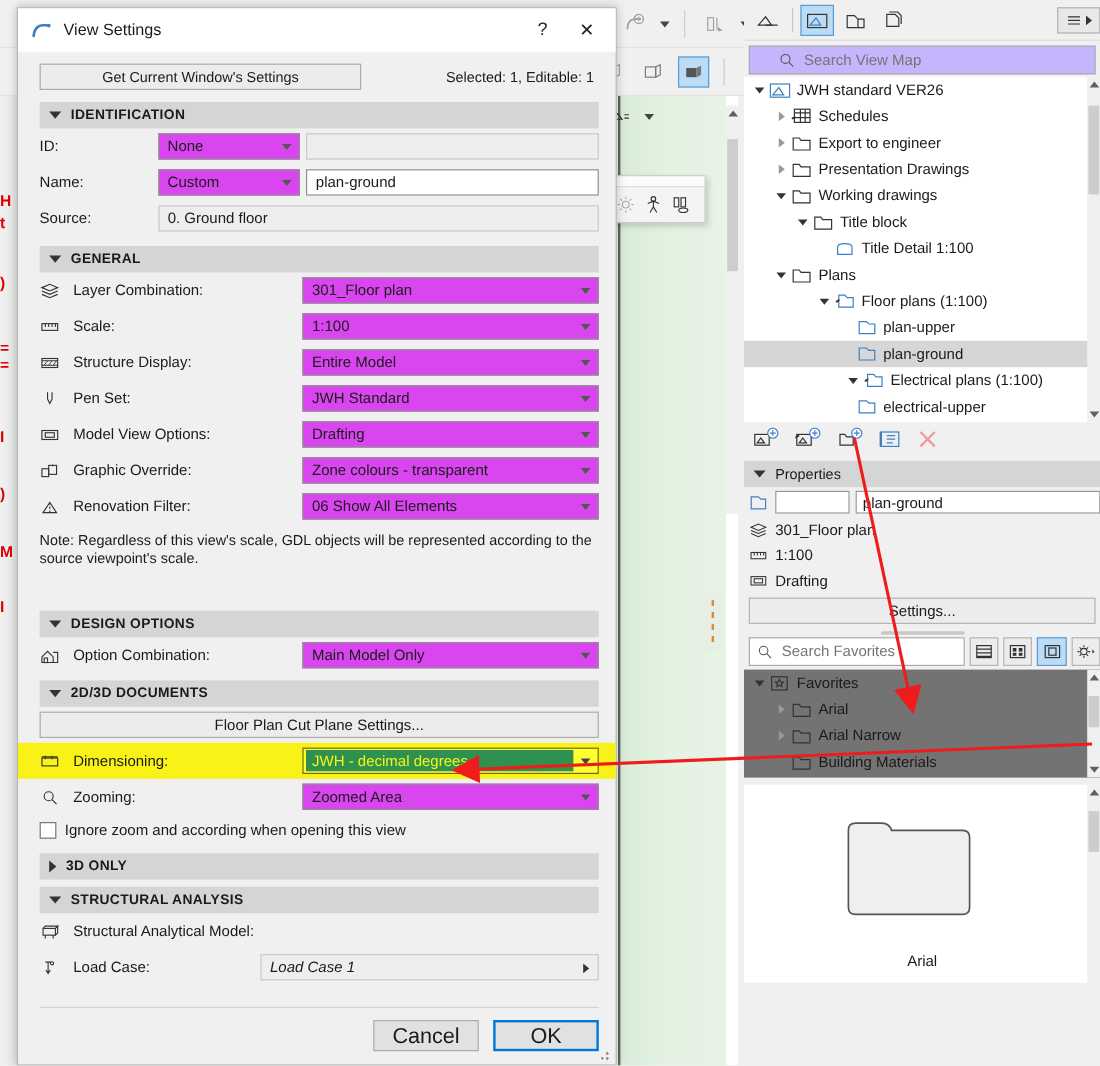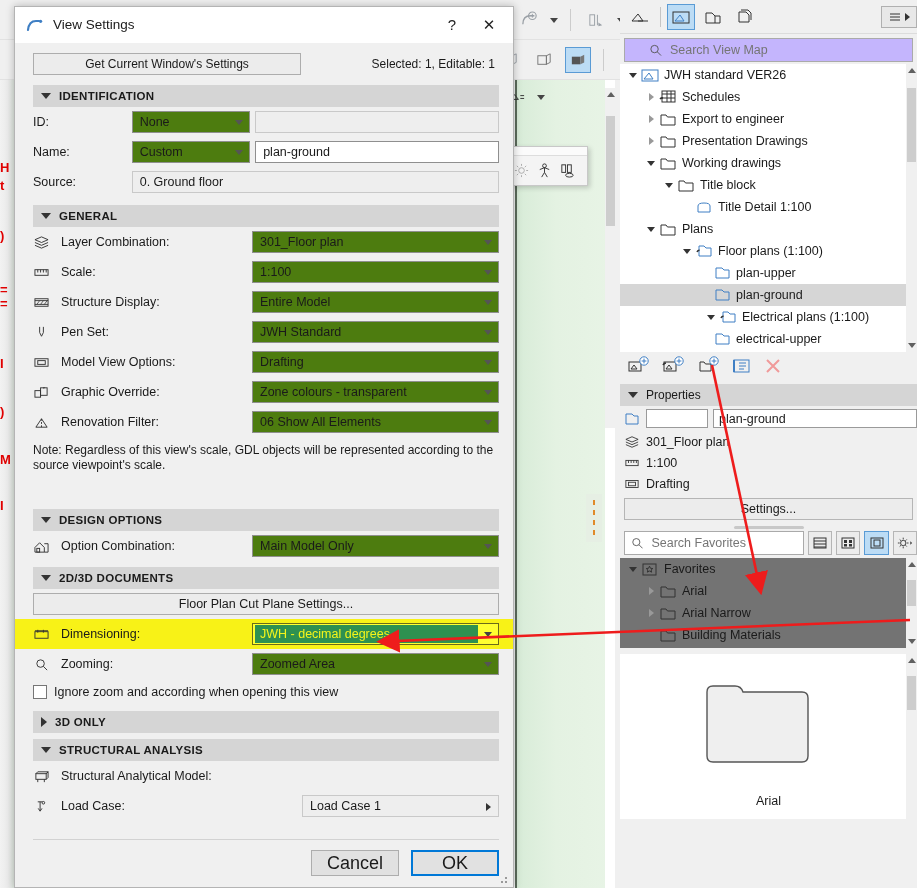--- a/index.html
+++ b/index.html
@@ -117,21 +117,21 @@
   .tri { width:0;height:0; margin-right:8px; }
   .tri.down { border-left:5px solid transparent;border-right:5px solid transparent;border-top:6px solid #333; }
   .tri.right { border-top:5px solid transparent;border-bottom:5px solid transparent;border-left:6px solid #333; }
 
   .row { display:flex; align-items:center; height:30px; padding:0 14px 0 18px; }
   .row .ico { width:22px; height:18px; margin-right:6px; display:flex; align-items:center; justify-content:flex-start;}
   .row .lbl { font-size:12.5px; color:#1a1a1a; }
   .row .ctl { margin-left:auto; }
 
   .combo {
-    height:22px; border:1px solid #8f8f8f; background:#4d7c0f;
+    height:22px; border:1px solid #8f8f8f; background:#d946ef;
     display:flex; align-items:center; padding:0 0 0 7px; font-size:12.5px; color:#1a1a1a;
     position:relative;
   }
   .combo .cv { flex:1; overflow:hidden; white-space:nowrap; }
   .combo .chev {
     width:20px; display:flex; align-items:center; justify-content:center;
   }
   .chevglyph { width:8px;height:5px; position:relative; }
   .chevglyph:before{
     content:""; position:absolute; left:0; top:0;
@@ -716,21 +716,21 @@
       </div>
 
       <div class="row">
         <span class="ico">
           <svg width="17" height="15" viewBox="0 0 18 16">
               <path d="M5 3h5M7.5 3v9M5.5 10l2 3 2-3" stroke="#333" fill="none"></path>
               <circle cx="11" cy="4" r="1.4" stroke="#333" fill="none"></circle>
             </svg>
         </span>
         <span class="lbl">Load Case:</span>
-        <span class="ctl flat-field" style="width:197px; position:relative;">
+        <span class="ctl flat-field" style="width:282px; position:relative;font-style:italic;">
           <span>Load Case 1</span>
           <span style="position:absolute;right:7px;top:7px;width:0;height:0;border-top:4px solid transparent;border-bottom:4px solid transparent;border-left:5px solid #333;"></span>
         </span>
       </div>
 
     </div>
 
     <div class="dlg-footer">
       <div class="line"></div>
       <div class="footer-btns">

